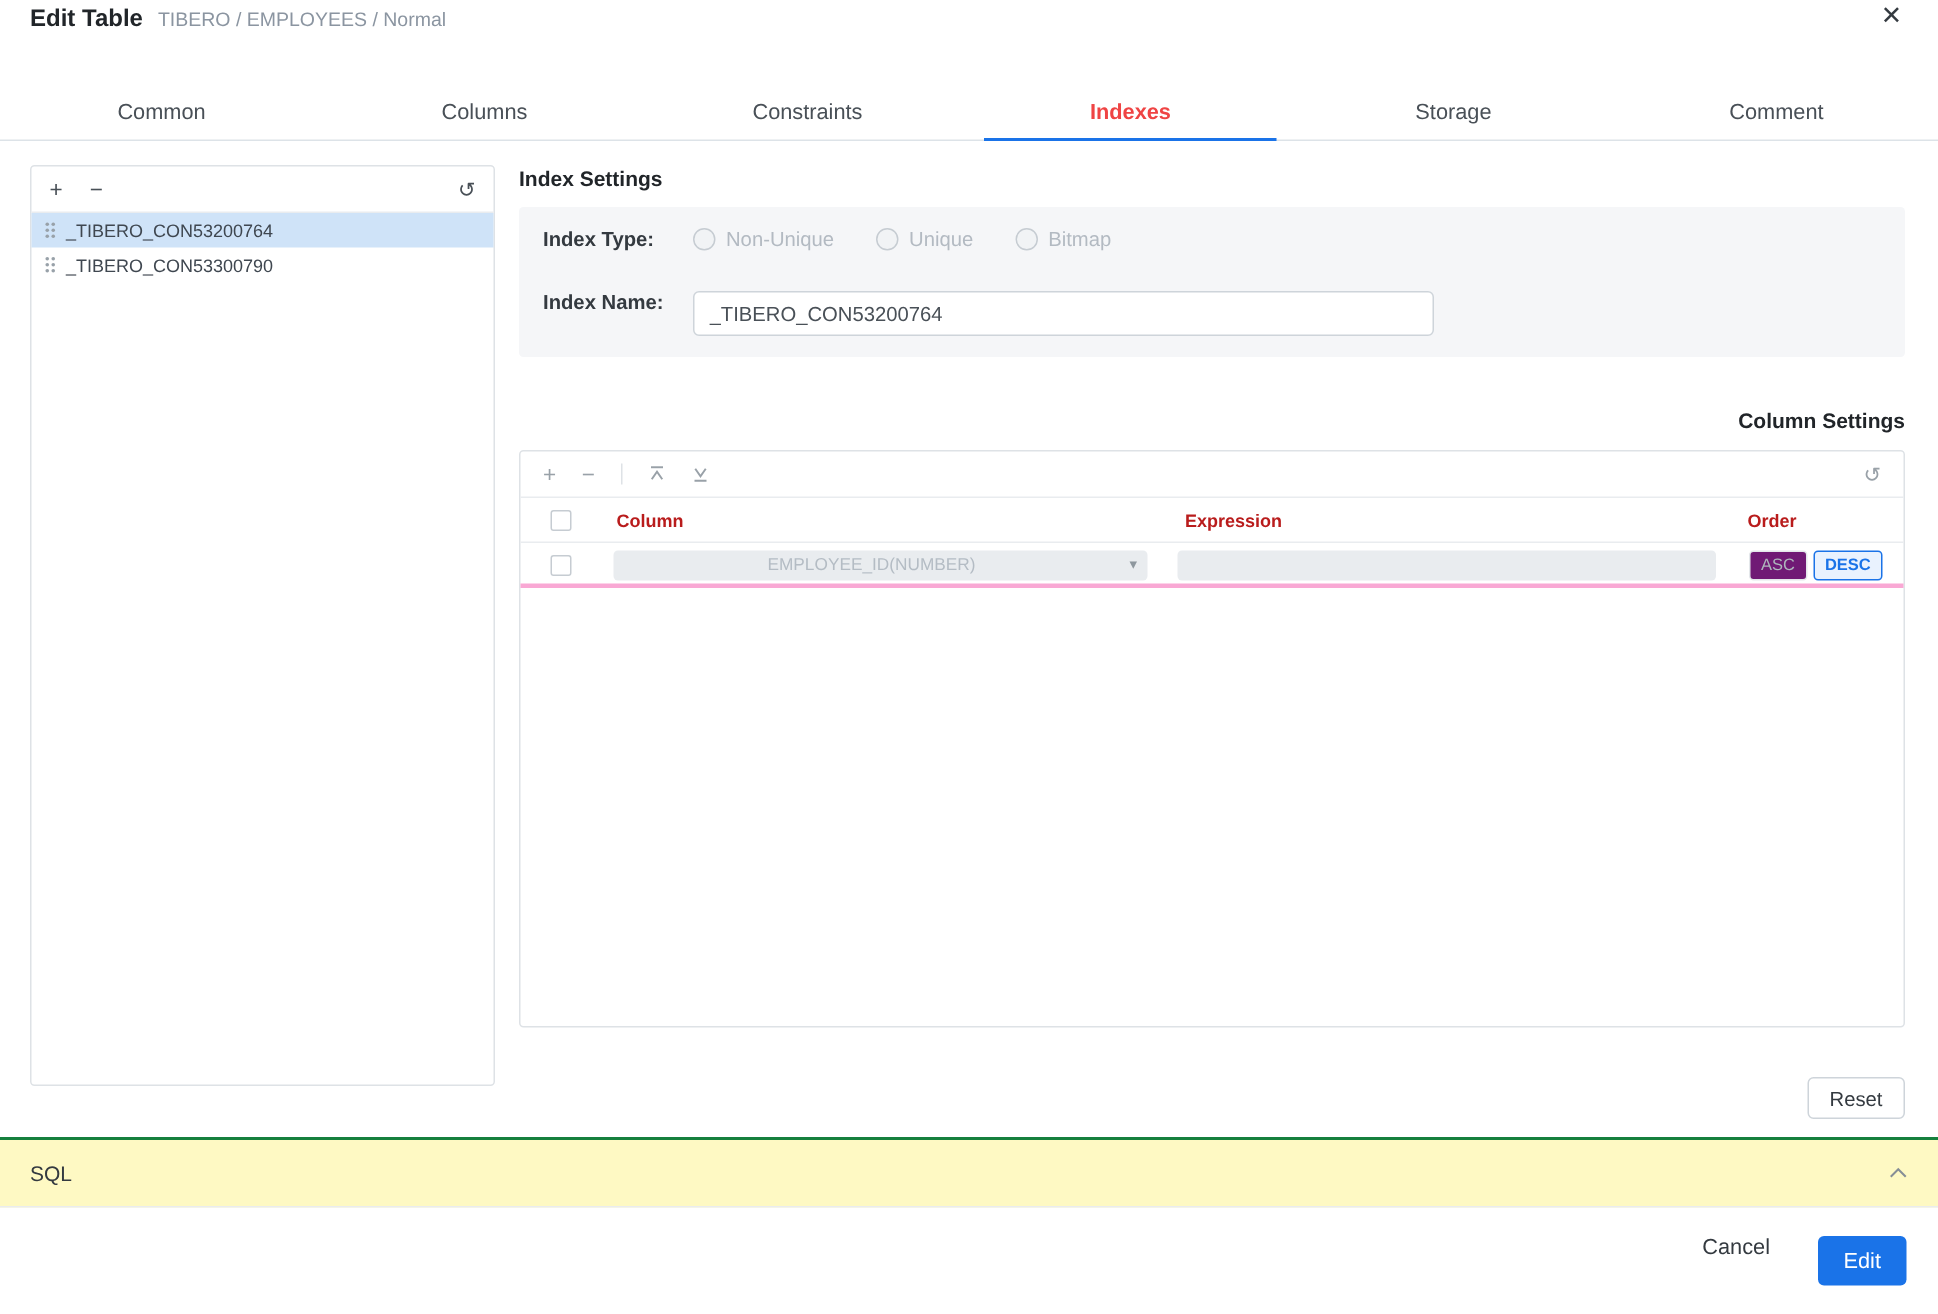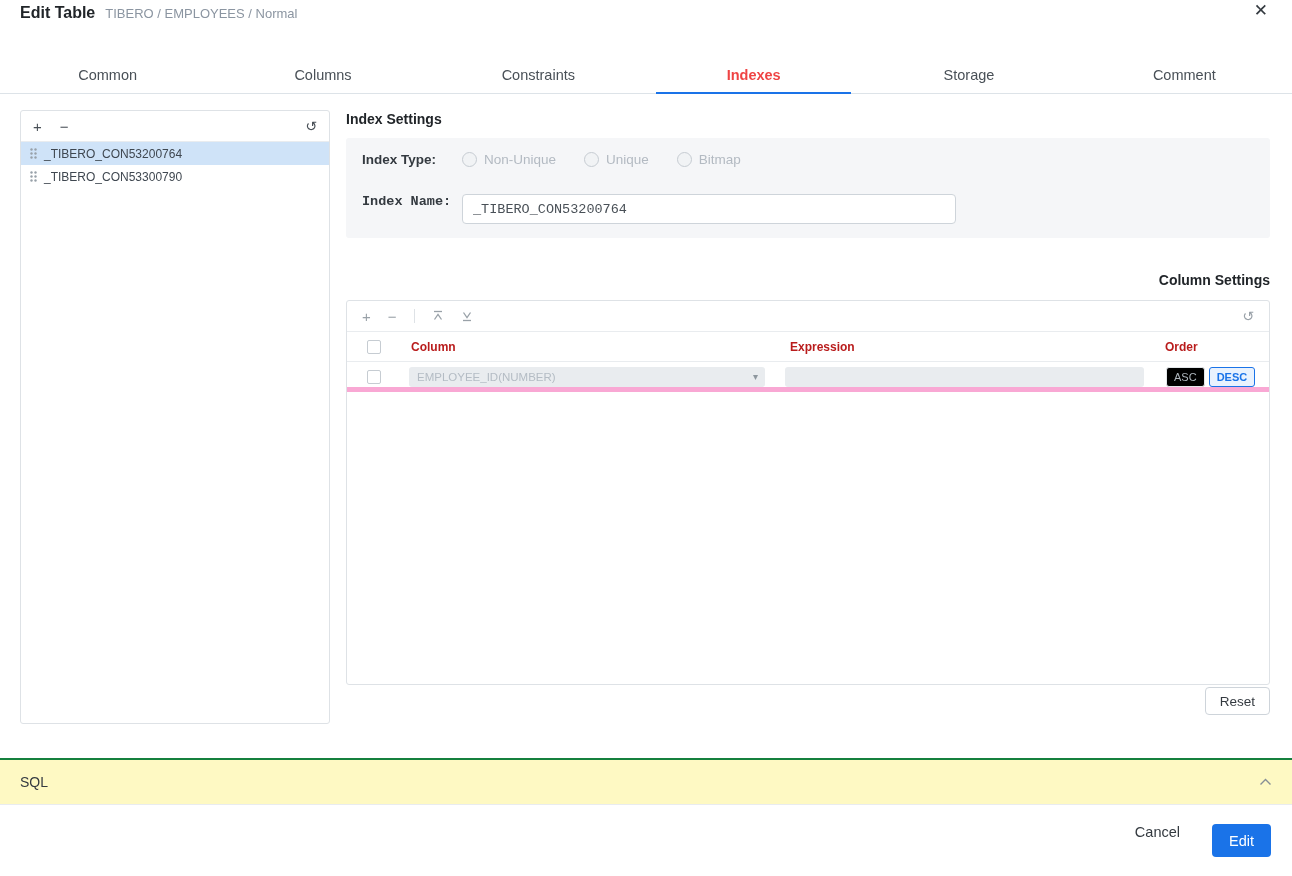--- a/index.html
+++ b/index.html
@@ -28,49 +28,49 @@
   .list-item.selected { background:#cfe3f8; }
   .drag-dots { display:inline-flex; width:7px; height:11px; flex:0 0 auto; }
 
   
   .right-col { position:absolute; left:346px; top:110px; width:924px; }
   .section-title { font-size:14px; font-weight:700; color:#212529; line-height:18px; }
   .t2 { margin-top:33px;text-align:right; }
 
   .gray-panel { margin-top:10px; background:#f5f6f8; border-radius:3px; padding:14px 16px; }
   .form-row { display:flex; align-items:flex-start; height:30px; }
-  .form-row + .form-row { margin-top:12px;font-family:Liberation Mono, monospace; }
+  .form-row + .form-row { margin-top:12px; }
   .form-label { width:100px; font-size:13.5px; font-weight:700; color:#343a40; flex:0 0 auto; }
   .radio-group { display:flex; align-items:center; gap:28px; }
   .radio { display:flex; align-items:center; gap:7px; cursor:pointer; }
   .radio-circle { width:15px; height:15px; border-radius:50%; border:1px solid #c6ccd2; background:#f1f3f5; }
   .radio-label { font-size:13.5px; color:#b3bac2; }
   .text-input { width:494px; height:30px; border:1px solid #ced4da; border-radius:4px; background:#fff; padding:0 10px; font-size:13.5px; color:#495057; font-family:inherit; outline:none; }
 
   
   .cs-panel { margin-top:11px; height:385px; border:1px solid #dee2e6; border-radius:3px; position:relative; background:#fff; }
   .cs-toolbar { height:31px; border-bottom:1px solid #e9ecef; display:flex; align-items:center; padding:0 15px; gap:17px; }
   .cs-toolbar .tb-glyph { color:#99a1a8; }
   .tb-divider { width:1px; height:14px; background:#dee2e6; }
   .cs-header { height:30px; border-bottom:1px solid #e9ecef; position:relative; font-size:12px; font-weight:700; color:#b91c1c; }
   .cs-header span { position:absolute; top:8px; }
   .hd-col { left:64px; } .hd-expr { left:443px; } .hd-order { left:818px; }
   .checkbox { width:14px; height:14px; border:1px solid #c6ccd2; border-radius:2px; background:#fff; cursor:pointer; }
   .cs-header .checkbox { position:absolute; left:20px; top:8px; }
-  .cs-row { height:30px; border-bottom:5px solid #f9a8d4; position:relative; }
+  .cs-row { height:30px; border-bottom:3px solid #f9a8d4; position:relative;text-align:center; }
   .cs-row .checkbox { position:absolute; left:20px; top:8px; }
   .sel-disabled { position:absolute; left:62px; top:5px; width:356px; height:20px; background:#e9ecef; border-radius:3px; color:#b4bcc4; font-size:11.5px; line-height:20px; padding:0 20px 0 8px; cursor:pointer; }
   .sel-caret { position:absolute; right:7px; top:0; color:#8e979e; font-size:10px; line-height:20px; }
   .expr-disabled { position:absolute; left:438px; top:5px; width:359px; height:20px; background:#e9ecef; border-radius:3px; }
   .order-group { position:absolute; left:819px; top:5px; display:flex; gap:4px; }
   .order-btn { height:20px; padding:0 7px; font-size:11px; line-height:18px; border-radius:3px; cursor:pointer; }
-  .order-btn.asc { background:#000000; border:1px solid #e4e8eb; color:#aeb6bd; }
+  .order-btn.asc { background:#701a75; border:1px solid #e4e8eb; color:#aeb6bd; }
   .order-btn.desc { background:#e9f2fe; border:1px solid #1a73e8; color:#1a73e8; font-weight:700; }
 
-  .reset-row { display:flex; justify-content:flex-end; margin-top:2px; }
+  .reset-row { display:flex; justify-content:flex-end; margin-top:33px; }
   .reset-btn { height:28px; padding:0 14px; border:1px solid #ced4da; border-radius:4px; background:#fff; color:#343a40; font-size:13.5px; font-family:inherit; cursor:pointer; }
 
   
   .sql-bar { position:absolute; left:0; right:0; top:758px; height:47px; background:#fef9c3; border-top:2px solid #15803d; border-bottom:1px solid #e9ecef; display:flex; align-items:center; padding:0 20px; font-size:14px; color:#343a40; cursor:pointer; }
   .sql-chevron { margin-left:auto; display:flex; align-items:center; }
 
   
   .footer { position:absolute; right:21px; top:824px; height:33px; display:flex; align-items:flex-start; gap:32px; }
   .cancel-btn { font-size:14.5px; color:#343a40; cursor:pointer; background:none; border:none; font-family:inherit; }
   .edit-btn { width:59px; height:33px; background:#1a73e8; border:none; border-radius:4px; color:#fff; font-size:14.5px; font-family:inherit; cursor:pointer; }

